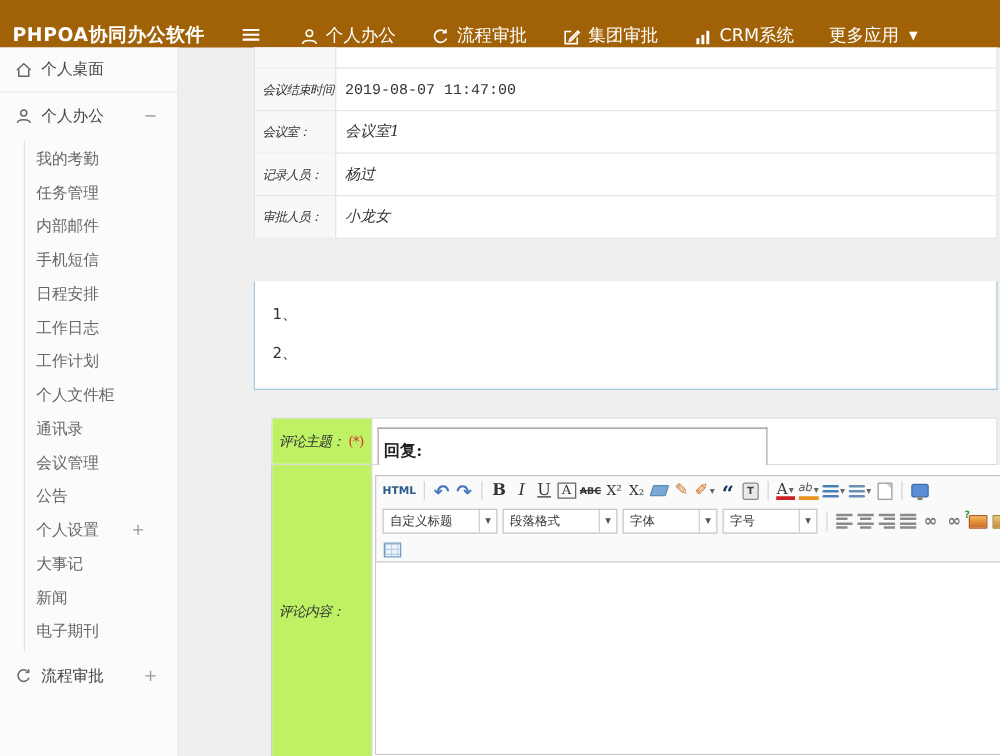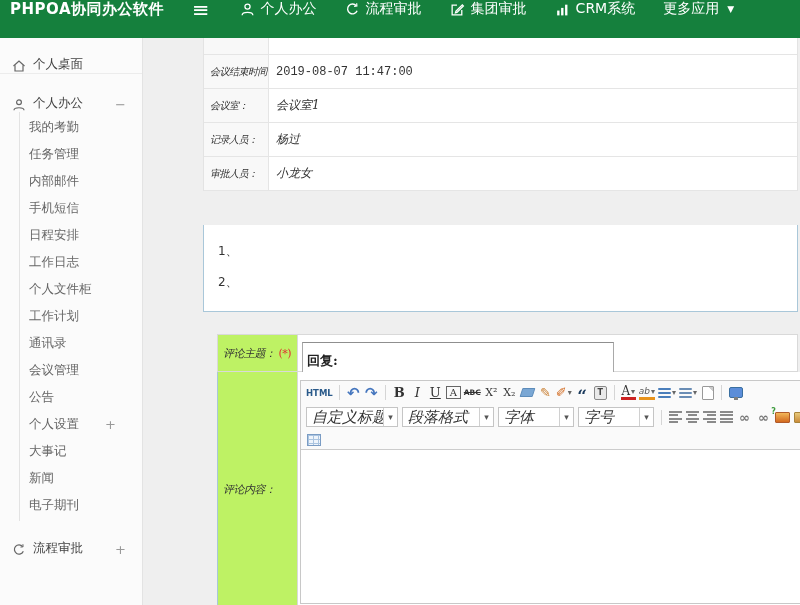--- a/index.html
+++ b/index.html
@@ -1,31 +1,31 @@
 <!DOCTYPE html>
 <html><head>
 <meta charset="utf-8">
 <style>
   * { margin:0; padding:0; box-sizing:border-box; }
   html,body { width:800px; height:605px; overflow:hidden; }
   body { font-family:"DejaVu Sans","Liberation Sans",sans-serif; background:#efefef; font-size:12px; color:#333; }
 
   
-  .topbar { height:38px; background:#15803d; color:#fff; display:flex; align-items:flex-start; }
+  .topbar { height:38px; background:#a16207; color:#fff; display:flex; align-items:flex-end; }
   .brand { font-size:15px; font-weight:bold; padding-left:10px; width:192px; letter-spacing:0.5px; }
   .hamburger { font-size:21px; line-height:1; margin-right:30px; cursor:pointer; }
   .menu { display:flex; align-items:center; gap:28px; font-size:14px; }
   .menu-item { display:flex; align-items:center; gap:6px; cursor:pointer; }
   .menu-item svg { display:block; }
   .caret-down { font-size:9px; margin-left:2px; }
 
   
   .layout { display:flex; height:567px; }
   .sidebar { width:143px; background:#fbfbfb; border-right:1px solid #e3e3e3; color:#555; font-size:12.5px; flex:none; overflow:hidden; }
-  .side-row { display:flex; align-items:flex-end; cursor:pointer; }
+  .side-row { display:flex; align-items:center; cursor:pointer; }
   .side-icon { width:14px; margin:0 7px 0 12px; color:#666; display:flex; }
   .side-desktop { height:36px; border-bottom:1px solid #ececec; color:#444; }
   .side-parent { height:38px; color:#444; }
   .side-toggle { margin-left:auto; margin-right:16px; color:#999; font-size:13px; }
   .sub-list { margin-left:19px; border-left:1px solid #e3e3e3; padding:2px 0; }
   .sub-item { height:27px; display:flex; align-items:center; padding-left:9px; color:#666; cursor:pointer; }
   .sub-toggle { margin-left:auto; margin-right:26px; color:#999; font-size:13px; }
   .side-parent-bottom { height:32px; margin-top:4px; color:#444; }
 
   .main { flex:1; position:relative; }
@@ -78,21 +78,21 @@
   .t-bgcolor { font-size:9px; font-style:italic; border-bottom:3px solid #e8931c; height:14px; color:#555; }
   .mini-caret { font-size:8px; color:#666; margin-left:1px; }
   .t-list { width:13px; display:flex; flex-direction:column; gap:2px; }
   .t-list i { display:block; height:2px; background:#4a7ebb; border-radius:1px; }
   .t-list.ul i { background:#6a8db5; }
   .t-page { width:12px; height:14px; background:#fff; border:1px solid #999; border-radius:1px; background-image:linear-gradient(225deg,#ccc 3px,transparent 3px); }
   .t-monitor { width:14px; height:11px; background:#5b8dd9; border:1px solid #3a6fa0; border-radius:2px; position:relative; }
   .t-monitor:after { content:""; position:absolute; left:4px; bottom:-3px; width:4px; height:3px; background:#7f7f7f; }
 
   .ed-select { height:20px; background:#fff; border:1px solid #c5c5c5; display:flex; align-items:center; cursor:pointer; flex:none; }
-  .sel-text { padding:0 5px; font-size:15px; color:#333; font-family:"DejaVu Serif","Liberation Serif",serif; font-style:italic; white-space:nowrap; overflow:hidden; flex:1; }
+  .sel-text { padding:0 5px; font-size:10px; color:#333; font-family:"DejaVu Serif","Liberation Serif",serif; white-space:nowrap; overflow:hidden; flex:1; }
   .sel-caret { width:14px; height:100%; border-left:1px solid #d0d0d0; display:flex; align-items:center; justify-content:center; font-size:9px; color:#555; flex:none; }
   .w90 { width:92px; } .w74 { width:76px; }
 
   .al { width:13px; height:12px; display:flex; flex-direction:column; justify-content:space-between; cursor:pointer; flex:none; }
   .al i { display:block; height:2px; background:#8a8a8a; }
   .al .s { width:9px; } .al .f { width:13px; }
   .al-c { align-items:center; } .al-r { align-items:flex-end; }
   .t-link { color:#777; font-weight:bold; font-size:13px; }
   .t-unlink { color:#777; font-weight:bold; font-size:13px; position:relative; }
   .t-unlink sup { color:#3f9c3f; font-size:8px; position:absolute; top:-1px; right:-5px; }
@@ -188,24 +188,24 @@
       <div class="sub-item">
           <span>手机短信</span>
         </div>
       <div class="sub-item">
           <span>日程安排</span>
         </div>
       <div class="sub-item">
           <span>工作日志</span>
         </div>
       <div class="sub-item">
+          <span>工作计划</span>
+        </div>
+      <div class="sub-item">
           <span>个人文件柜</span>
-        </div>
-      <div class="sub-item">
-          <span>工作计划</span>
         </div>
       <div class="sub-item">
           <span>通讯录</span>
         </div>
       <div class="sub-item">
           <span>会议管理</span>
         </div>
       <div class="sub-item">
           <span>公告</span>
         </div>

